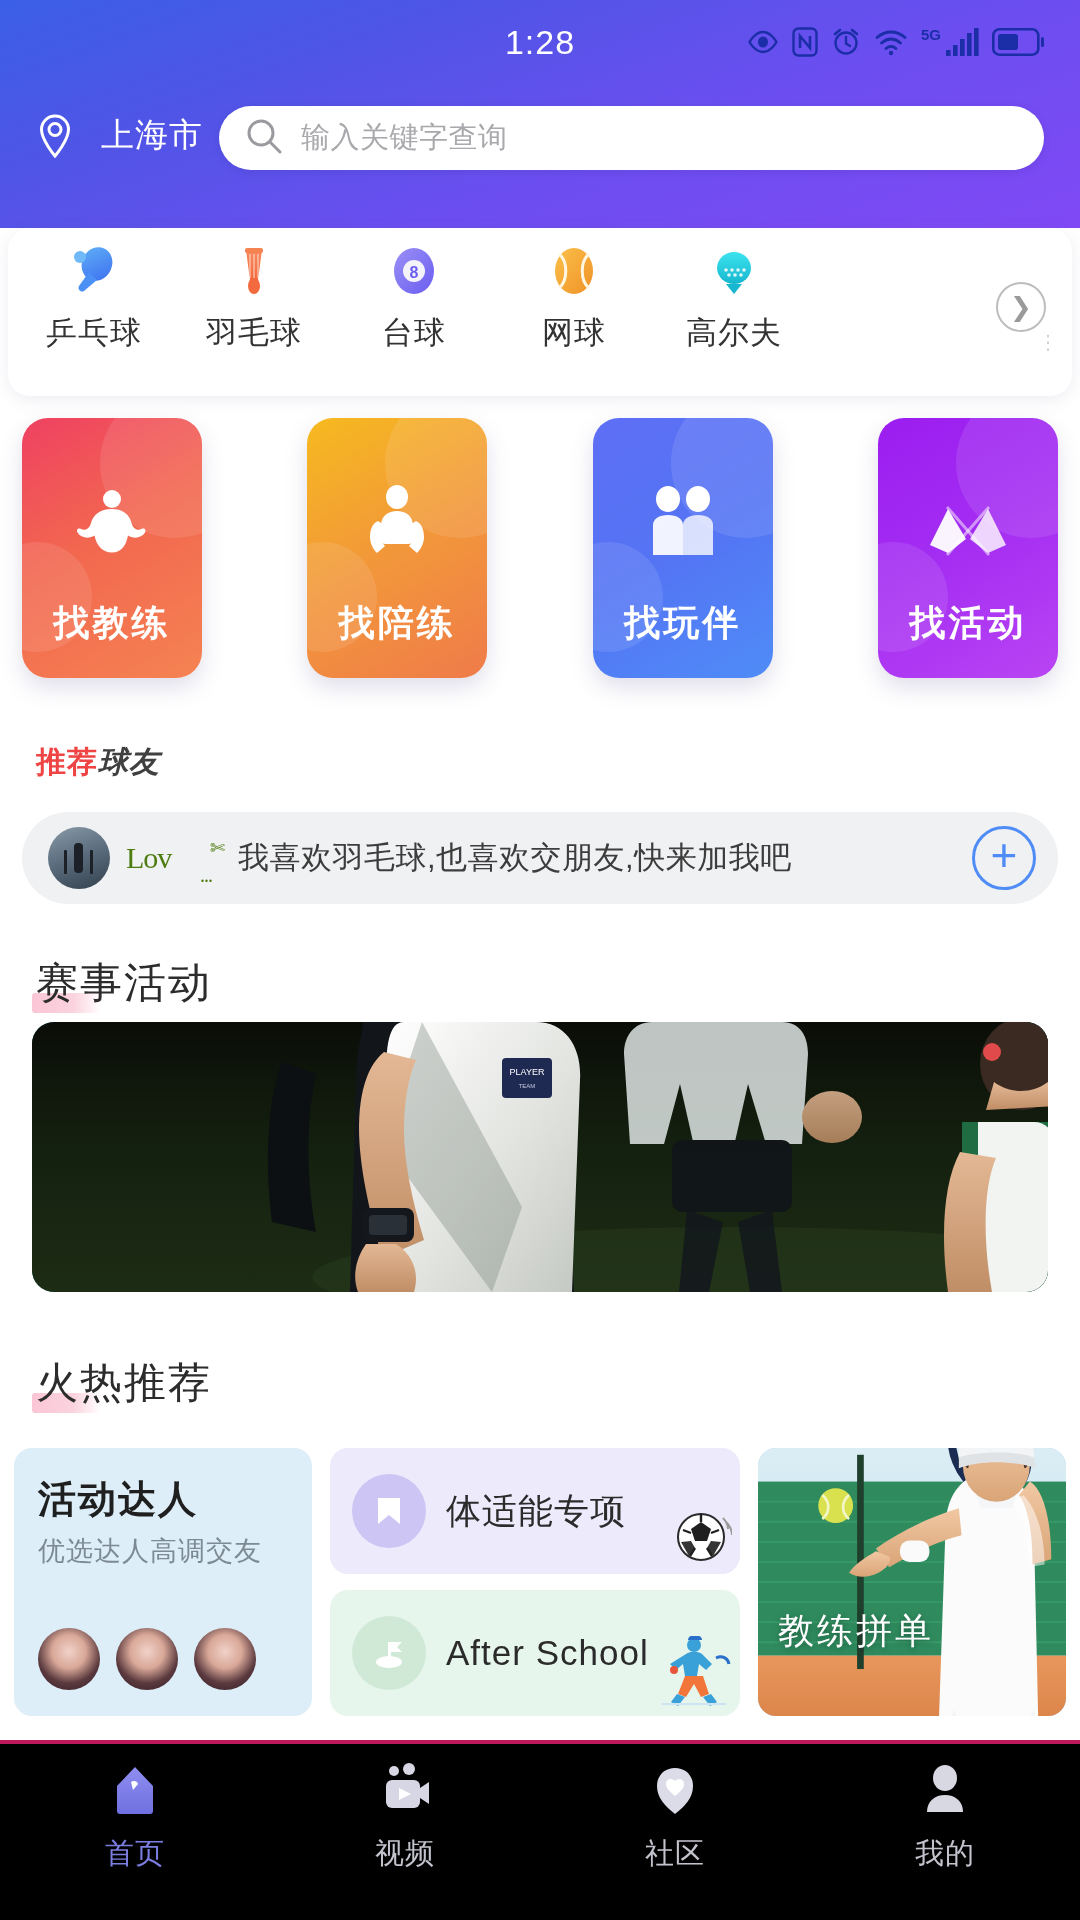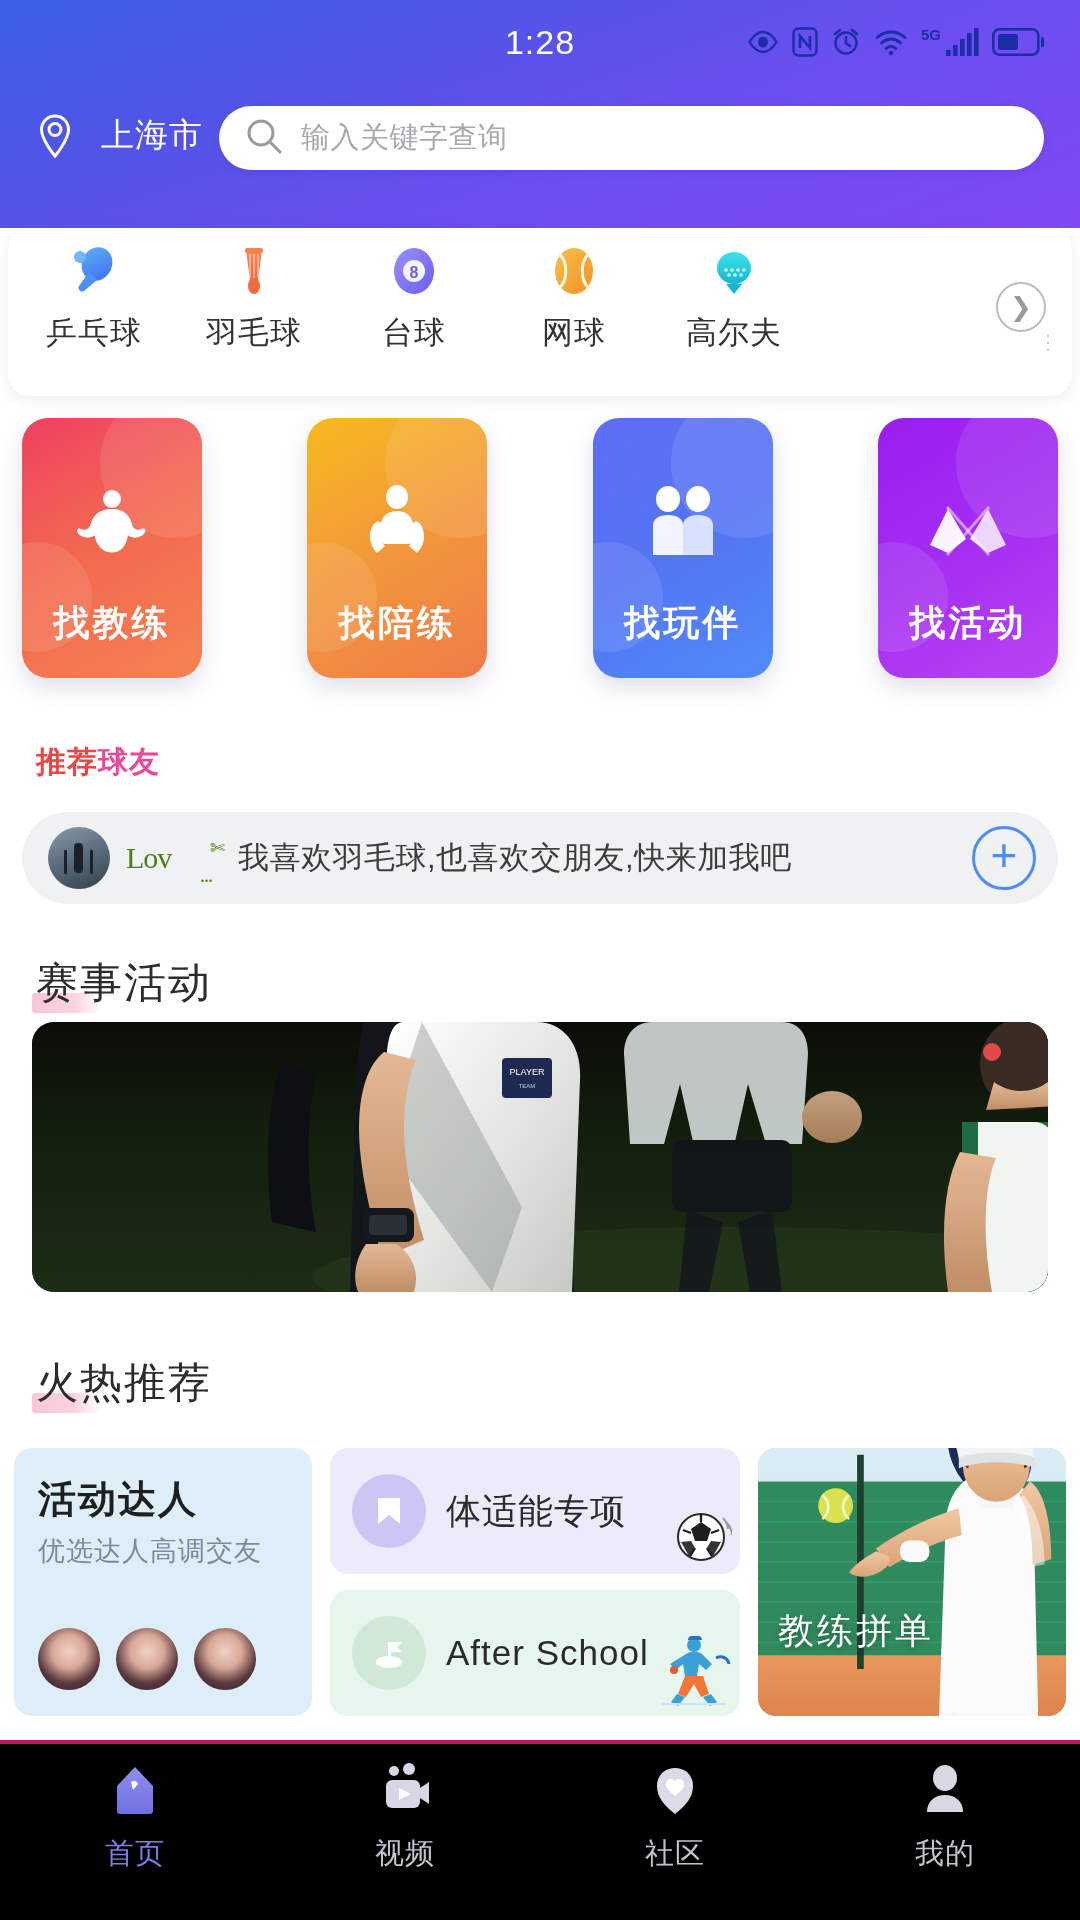--- a/index.html
+++ b/index.html
@@ -92,21 +92,21 @@
   .act1{ background:linear-gradient(150deg,#f6ba1f 0%,#f2973a 50%,#ef7b4a 100%); }
   .act2{ background:linear-gradient(150deg,#5e6ff5 0%,#5474f4 50%,#4f8cf7 100%); }
   .act3{ background:linear-gradient(150deg,#9b1df0 0%,#a32cf2 45%,#b944f3 100%); }
 
   
   .h-friends{
     position:absolute; left:36px; top:742px;
     font-size:30px; font-weight:700; letter-spacing:1px;
   }
   .h-friends .red{ color:#ef4444; }
-  .h-friends .dark{ color:#ec4899; }
+  .h-friends .dark{ color:#404040;font-style:italic; }
 
   .h-sec{
     position:absolute; left:36px;
     font-size:42px; color:#2c2c2c; letter-spacing:2px;
     display:inline-block;
   }
   .h-sec .hl{ position:relative; display:inline-block; }
   .h-sec .hl::after{
     content:""; position:absolute; left:-4px; right:26%; bottom:-2px; height:20px;
     background:linear-gradient(90deg,#fbc6d6 0%,#fbd3de 60%,rgba(251,214,223,0) 100%);

